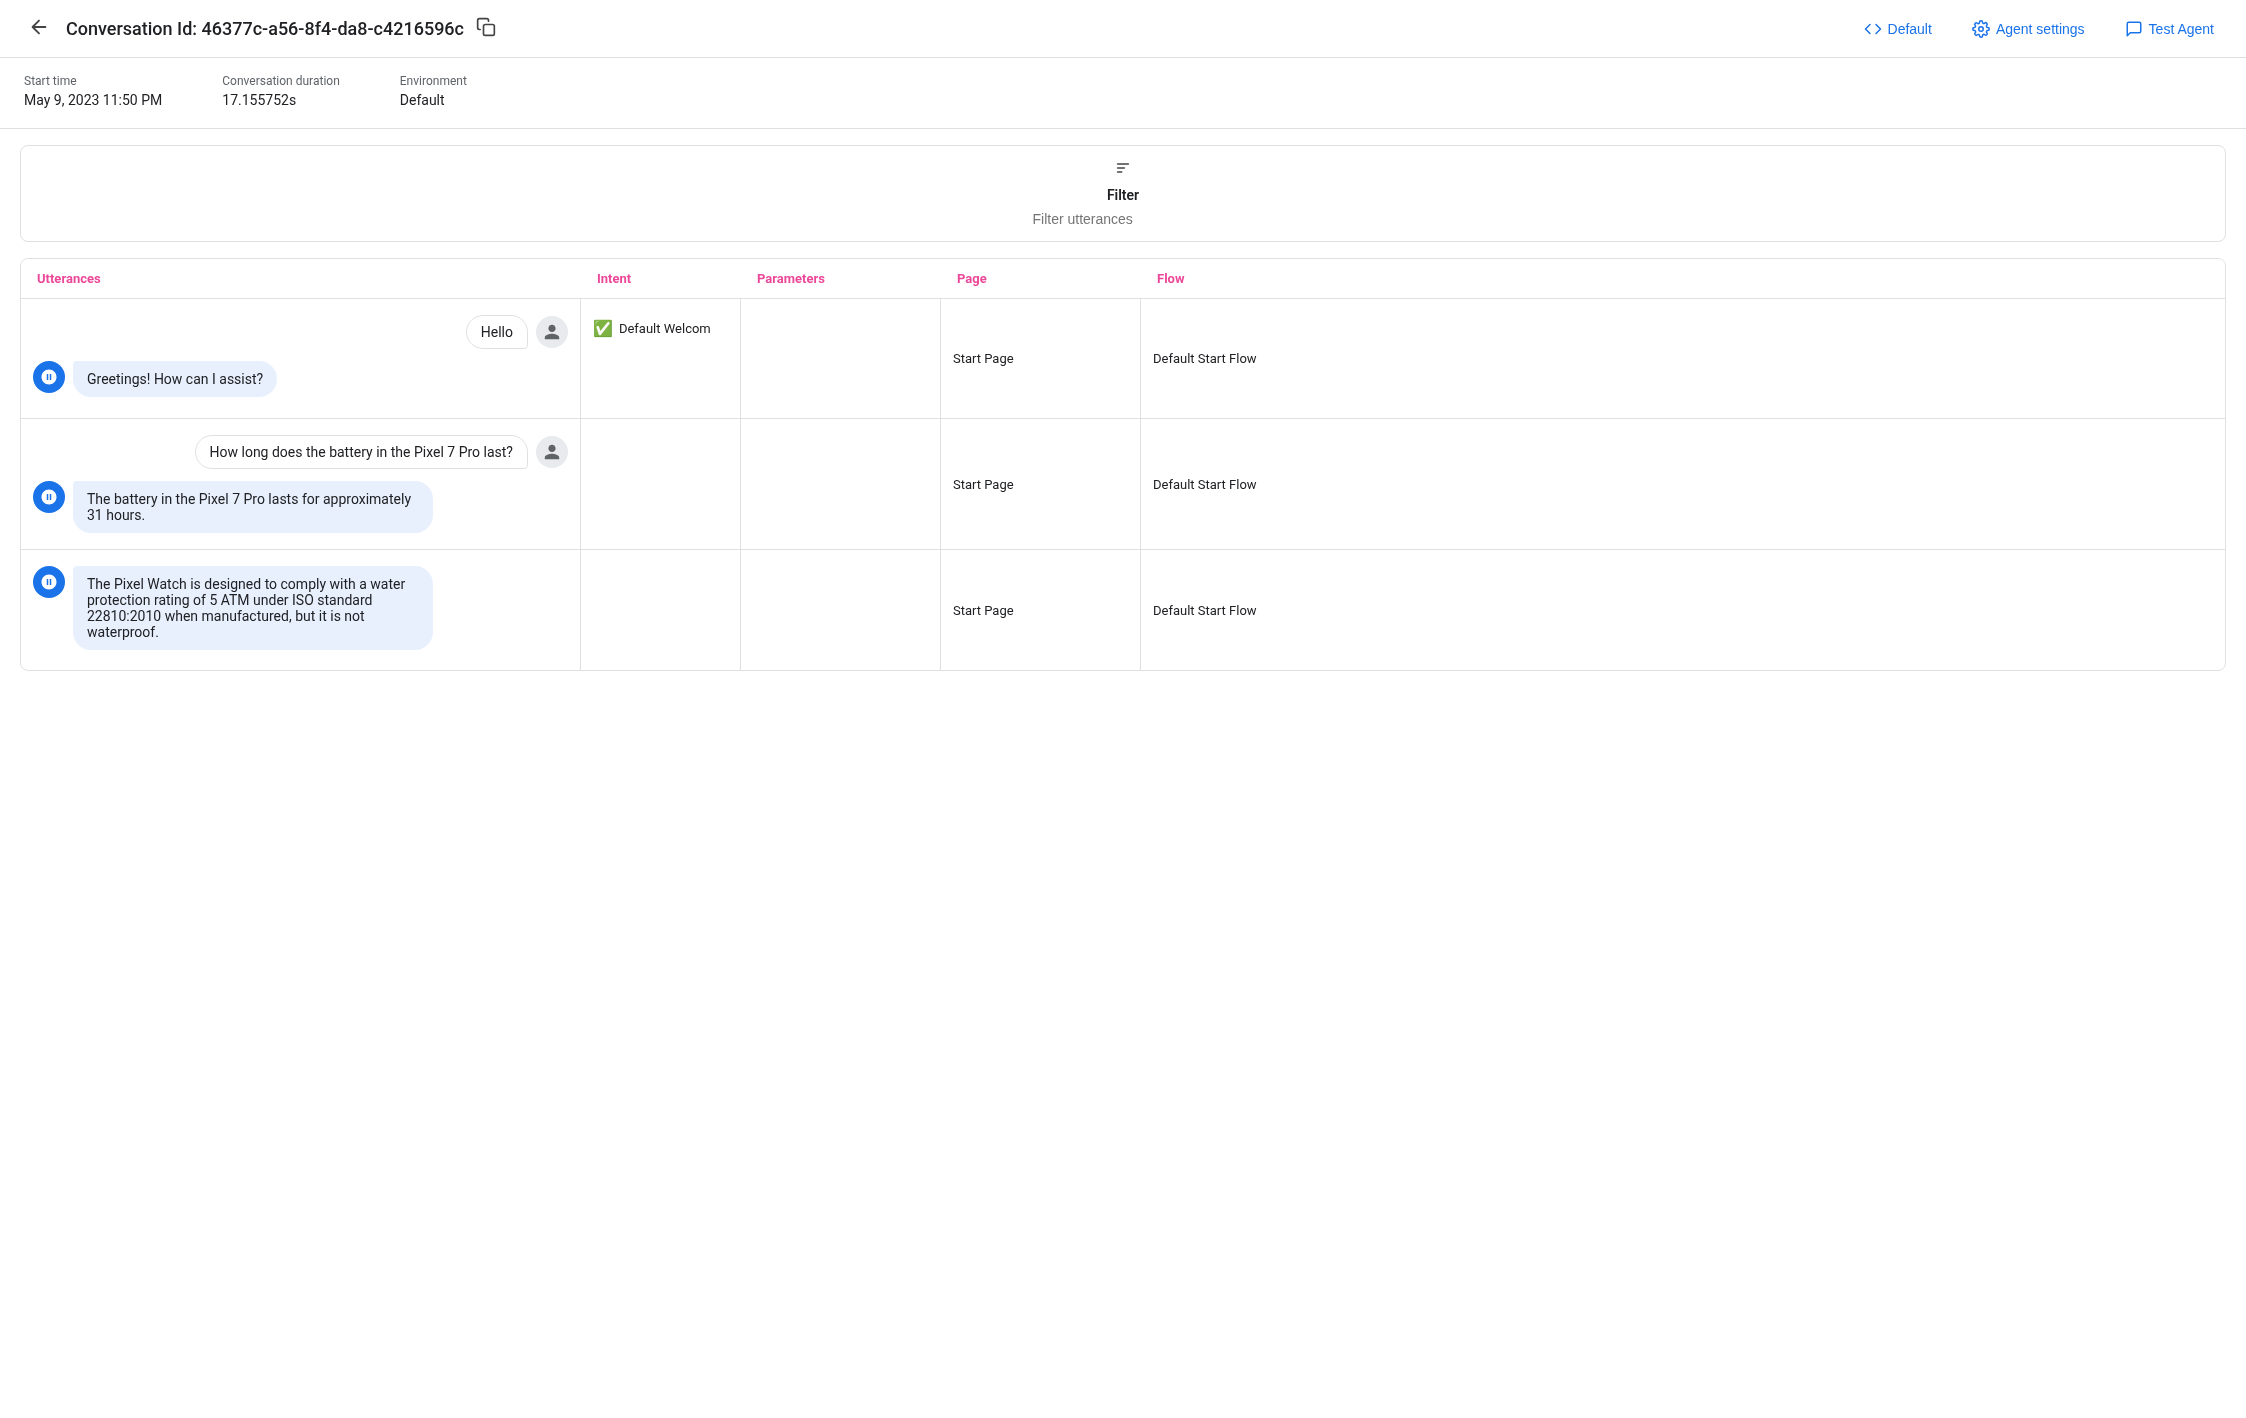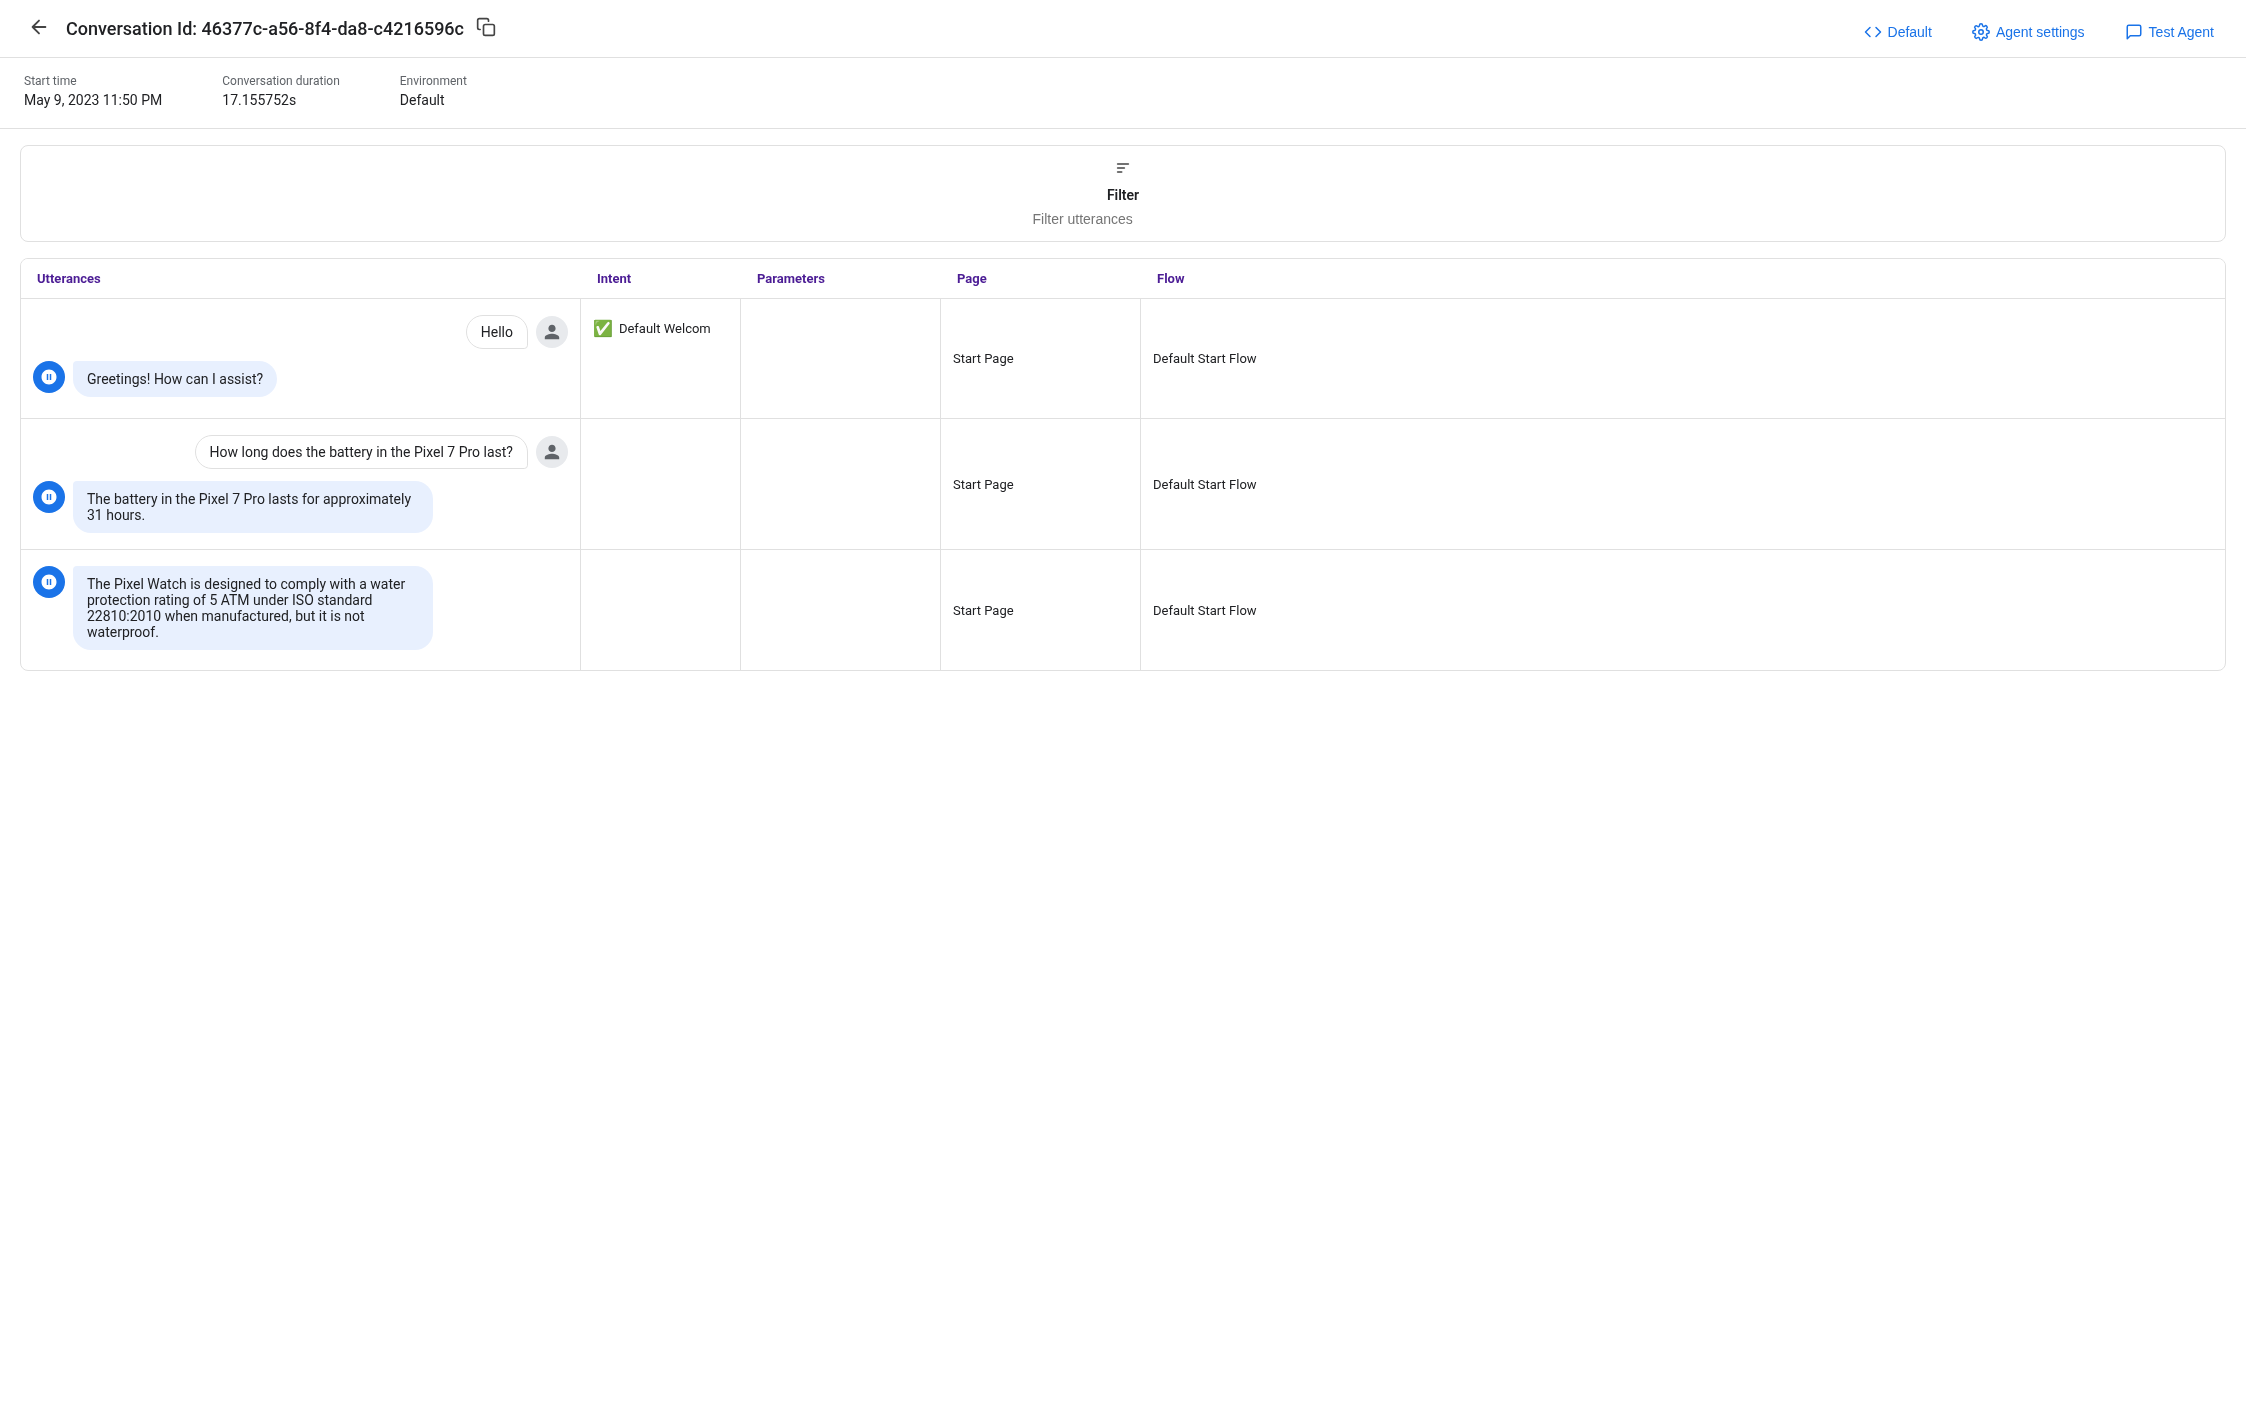--- a/index.html
+++ b/index.html
@@ -1,21 +1,21 @@
 <!DOCTYPE html>
 <html><head>
   <meta charset="utf-8">
   <style>
     * { box-sizing: border-box; margin: 0; padding: 0; }
     body { font-family: 'Google Sans', Roboto, Arial, sans-serif; font-size: 14px; color: #202124; background: #fff; }
 
     
     .header {
       display: flex;
-      align-items: flex-end;
+      align-items: center;
       padding: 12px 24px;
       border-bottom: 1px solid #e0e0e0;
     }
     .header-left {
       display: flex;
       align-items: center;
       gap: 12px;
       flex: 1;
     }
     .back-btn {
@@ -98,21 +98,21 @@
     .table-header {
       display: grid;
       grid-template-columns: 560px 160px 200px 200px 1fr;
       padding: 12px 16px;
       border-bottom: 1px solid #e0e0e0;
       background: #fff;
     }
     .table-header-cell {
       font-weight: 700;
       font-size: 13px;
-      color: #4c1d95;
+      color: #ec4899;
     }
 
     
     .table-row {
       display: grid;
       grid-template-columns: 560px 160px 200px 200px 1fr;
       border-bottom: 1px solid #e0e0e0;
       min-height: 120px;
     }
     .table-row:last-child { border-bottom: none; }

